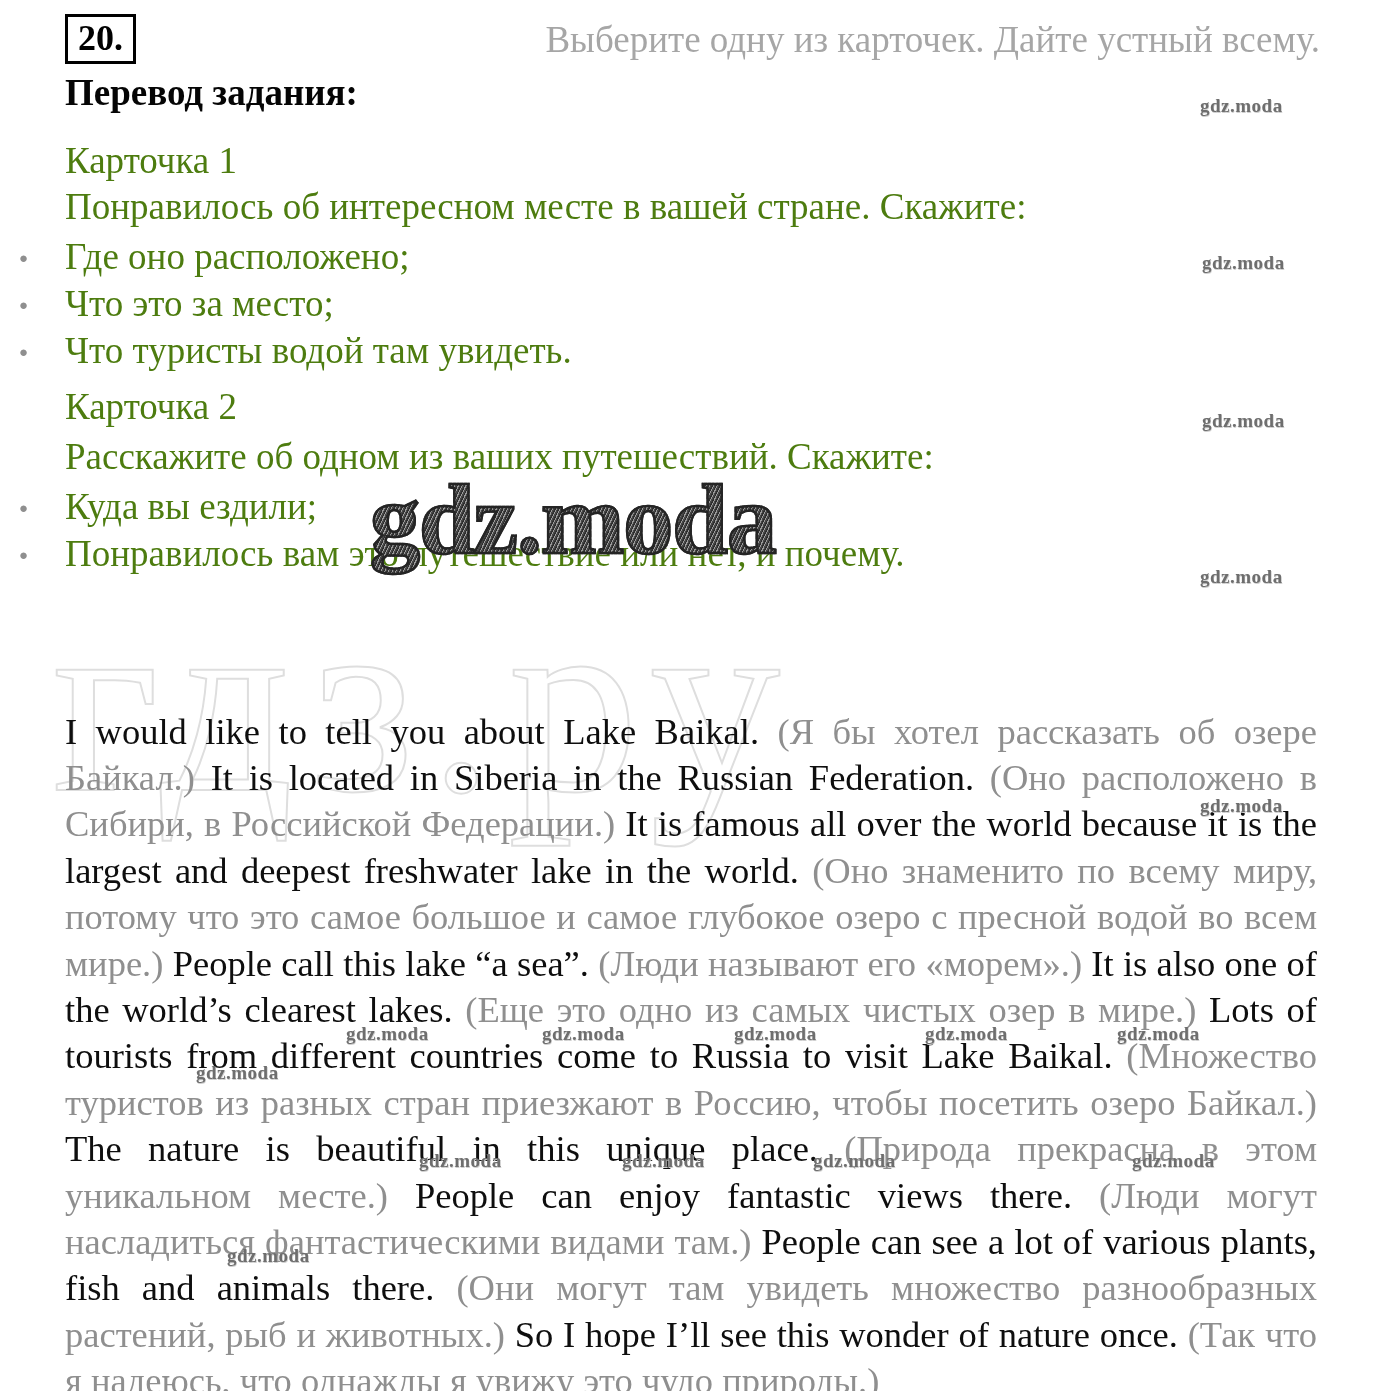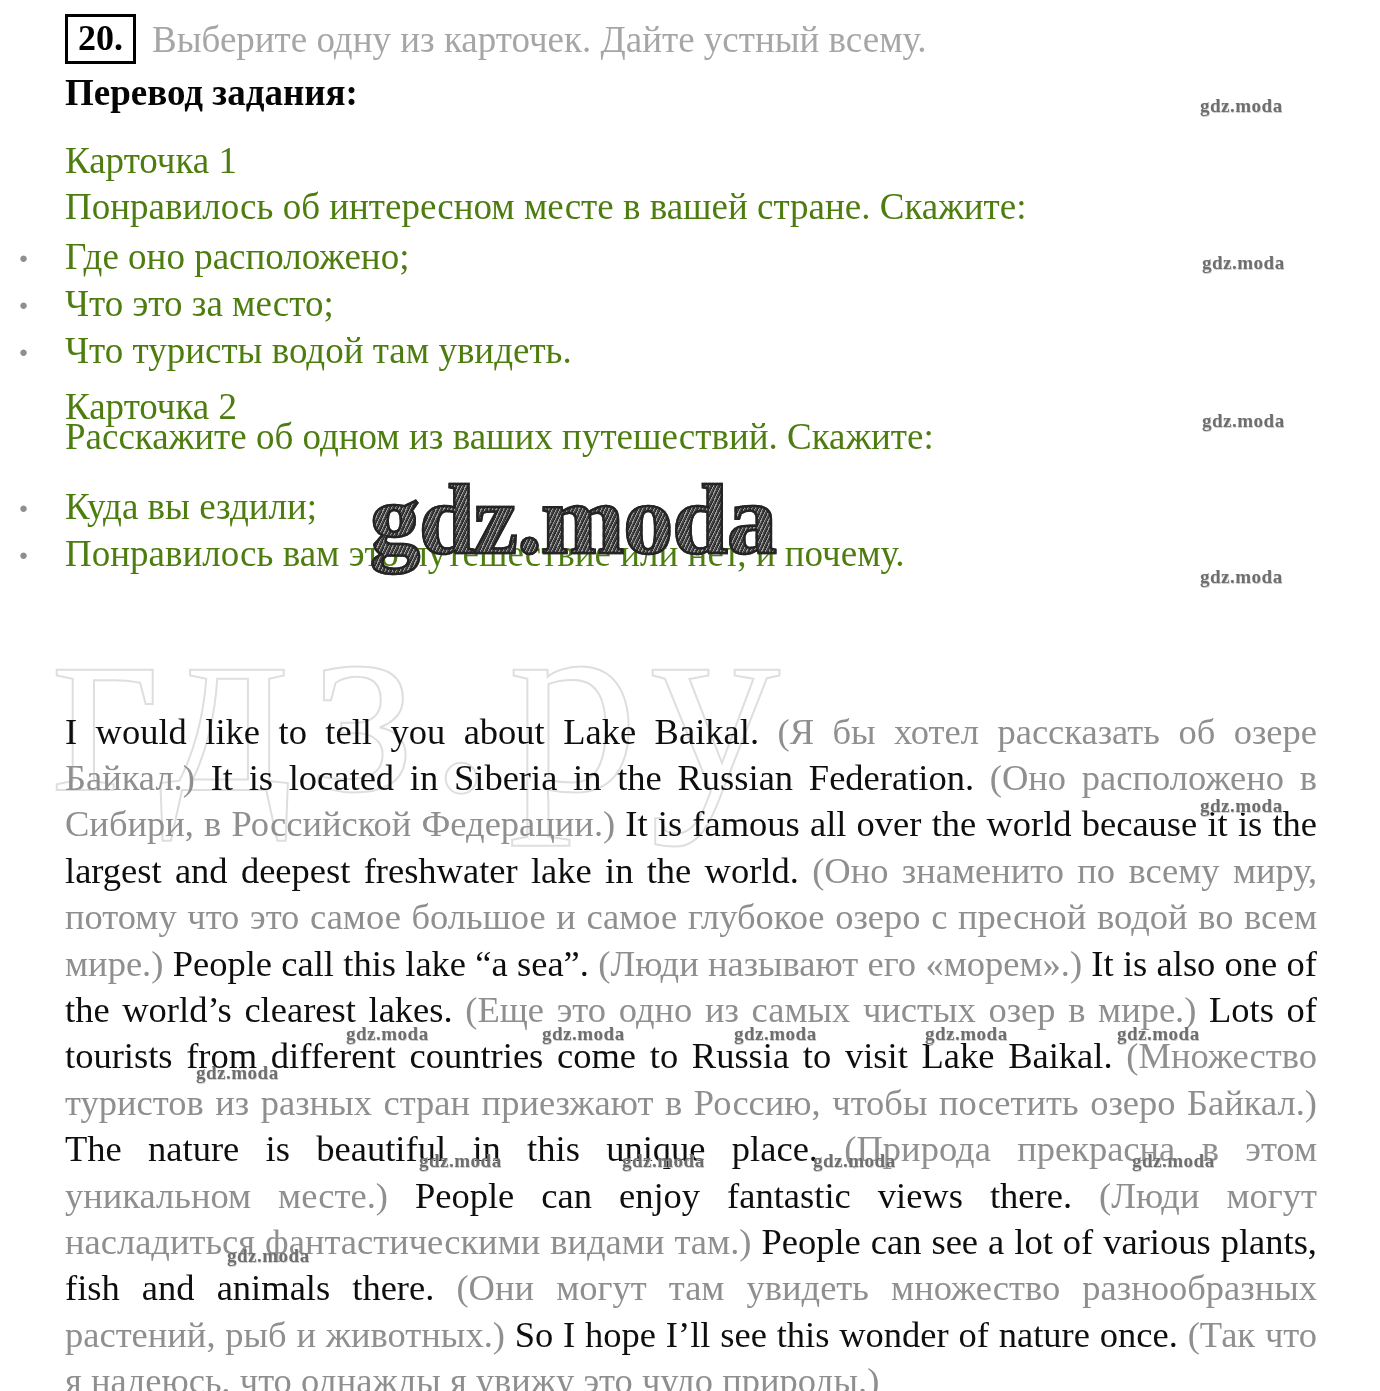--- a/index.html
+++ b/index.html
@@ -6,36 +6,36 @@
   .page {
     position:relative; width:1380px; height:1391px; overflow:hidden;
     background:#ffffff; font-family:"Liberation Serif", serif;
   }
   .abs { position:absolute; left:65px; right:60px; }
   .z-content { z-index:2; }
   .body-text { font-size:37px; line-height:46px; }
   .gray { color:#4d7c0f; }
 
   
-  .task-row { top:14px; display:flex; align-items:center; gap:16px; }
+  .task-row { top:14px; display:flex; align-items:center; gap:16px;justify-content:space-between; }
   .num-box {
     display:inline-block; border:3px solid #000; color:#000;
     font-weight:bold; font-size:36px; line-height:42px; padding:0 10px 2px 10px;
   }
   .instruction { color:#a6a6a6; font-size:37px; }
 
   .heading { font-size:37px; font-weight:bold; color:#050505; }
   .heading-translation { top:71px; }
   .heading-answer { top:628px; }
 
   #card1-title { top:138px; }
   #card1-desc  { top:184px; }
   #card1-list  { top:233px; }
   #card2-title { top:384px; }
-  #card2-desc  { top:414px; }
+  #card2-desc  { top:434px; }
   #card2-list  { top:483px; }
 
   ul.bullets { list-style:none; margin:0; padding:0; }
   ul.bullets li { position:relative; line-height:47px; }
   ul.bullets li::before {
     content:"\25CF"; position:absolute; left:-46px; top:2px;
     font-size:15px; color:#8f8f8f;
   }
 
   .answer-par {

